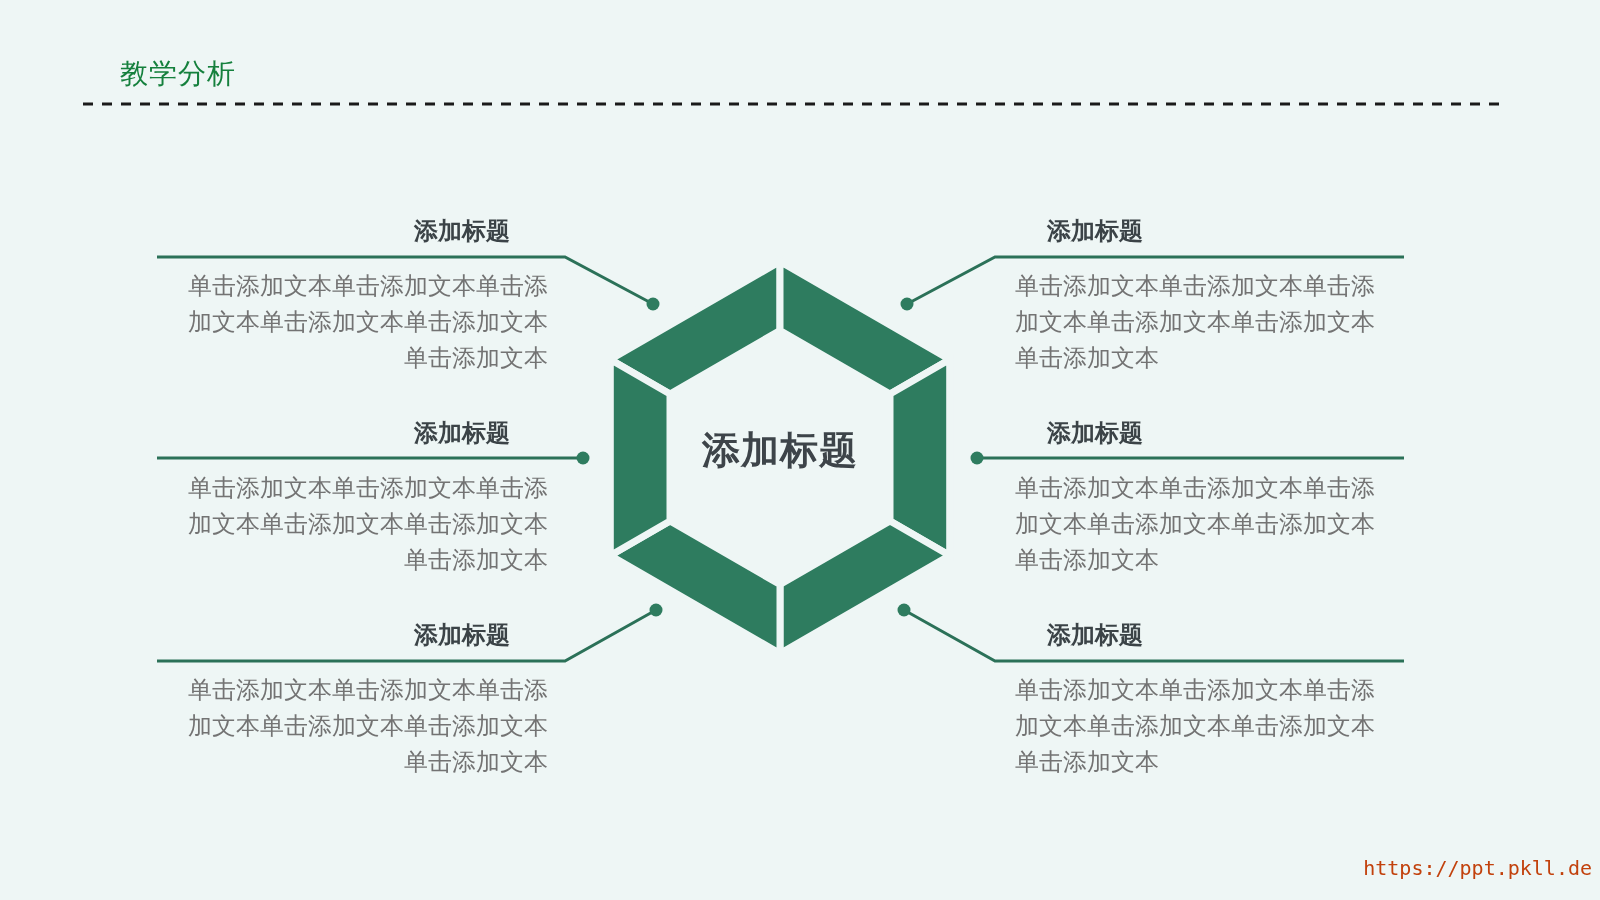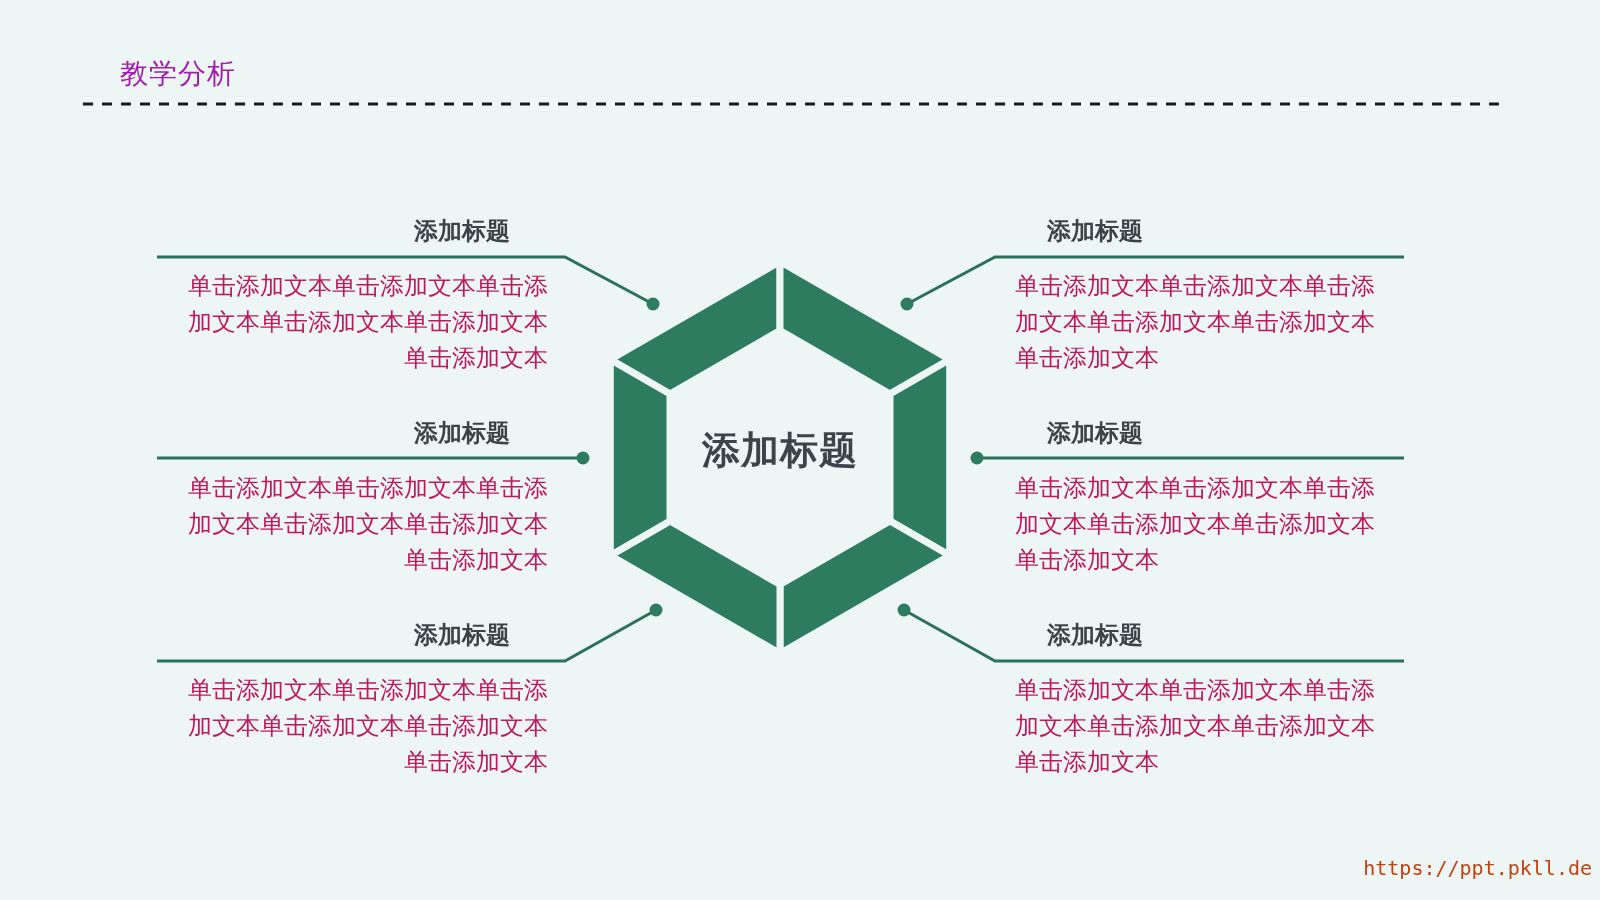--- a/index.html
+++ b/index.html
@@ -7,21 +7,21 @@
     width: 1600px; height: 900px;
     background: #eef6f5;
     position: relative;
     overflow: hidden;
     font-family: "Liberation Sans", "DejaVu Sans", sans-serif;
   }
   .slide-title {
     position: absolute;
     left: 120px; top: 55px;
     font-size: 28px;
-    color: #a21caf;
+    color: #15803d;
     letter-spacing: 1px;
   }
   .diagram-svg {
     position: absolute;
     left: 0; top: 0;
     width: 1600px; height: 900px;
   }
   .center-label {
     position: absolute;
     left: 630px; top: 428px;
@@ -43,21 +43,21 @@
     font-size: 24px;
     font-weight: bold;
     color: #3b4347;
     line-height: 30px;
     margin-bottom: 22px;
   }
   .callout.left  .co-title { padding-right: 38px; }
   .callout.right .co-title { padding-left: 32px; }
   .co-body {
     font-size: 24px;
-    color: #be185d;
+    color: #737373;
     line-height: 36px;
   }
   .watermark {
     position: absolute;
     right: 8px; top: 856px;
     font-family: "DejaVu Sans Mono", "Liberation Mono", monospace;
     font-size: 20px;
     color: #c2410c;
     letter-spacing: 0px;
   }

